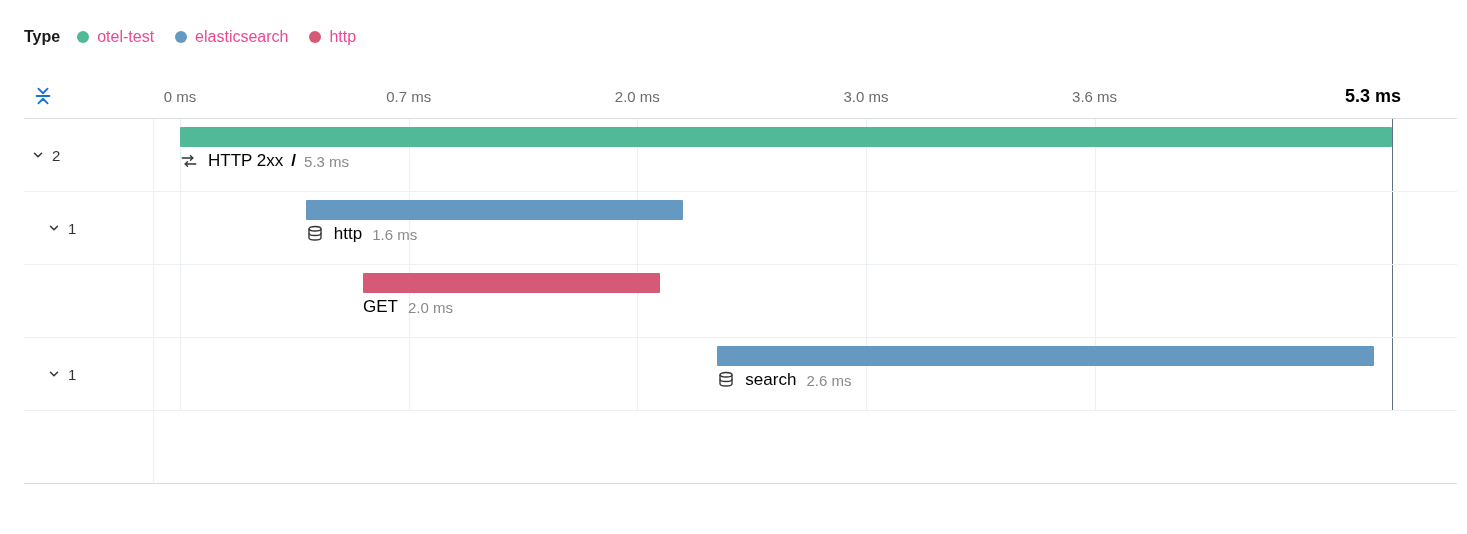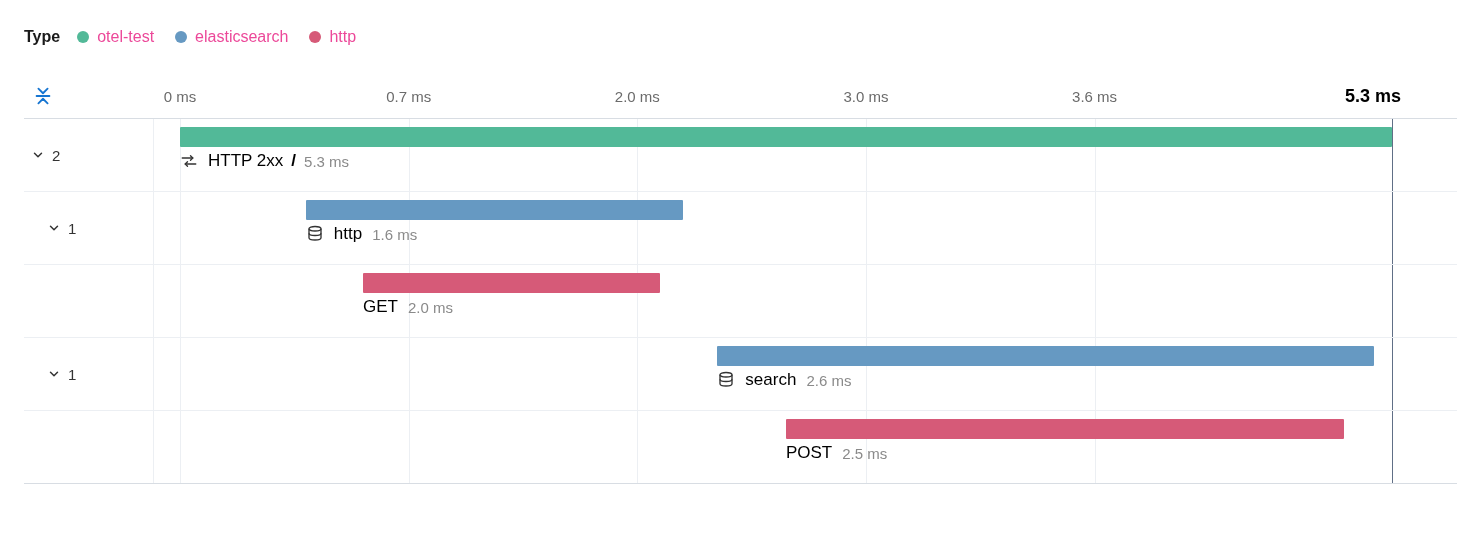--- a/index.html
+++ b/index.html
@@ -222,29 +222,14 @@
           </svg>
           <span>search</span>
           <span class="dur">2.6 ms</span>
         </div>
       </div>
     </div>
     <div class="row">
       <div class="row-gutter">
         <div class="gutter-inner indent-2"></div>
       </div>
-      <div class="row-timeline">
-        <div class="gridlines">
-          <div class="grid" style="left: 2%;"></div>
-          <div class="grid" style="left: 19.547%;"></div>
-          <div class="grid" style="left: 37.094%;"></div>
-          <div class="grid" style="left: 54.642%;"></div>
-          <div class="grid" style="left: 72.189%;"></div>
-          <div class="grid strong" style="left: 95%;"></div>
-        </div>
-        <div class="span-bar" style="left: 48.5%; width: calc(42.815%); background: rgb(214, 90, 120);"></div>
-        <div class="span-label" style="left: 48.5%;">
-          <span>POST</span>
-          <span class="dur">2.5 ms</span>
-        </div>
-      </div>
     </div>
   </div>
 
 </body></html>

